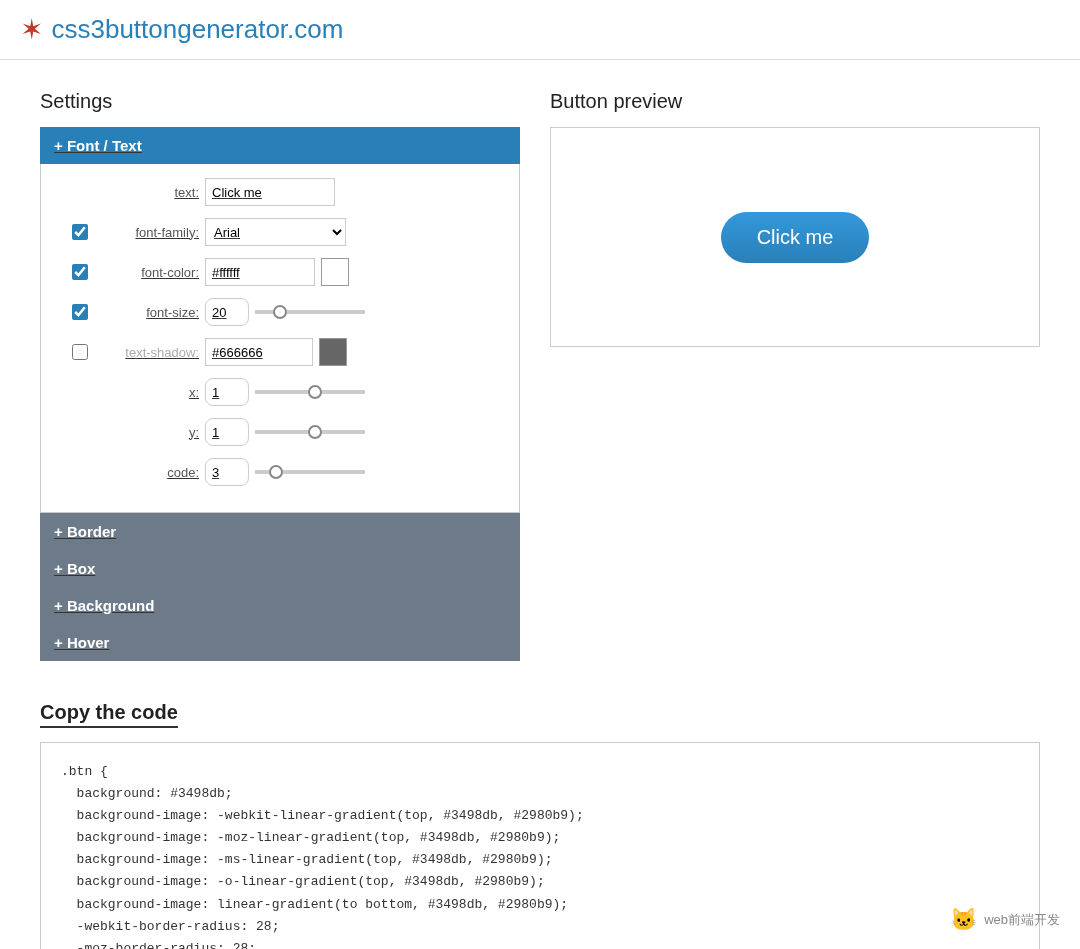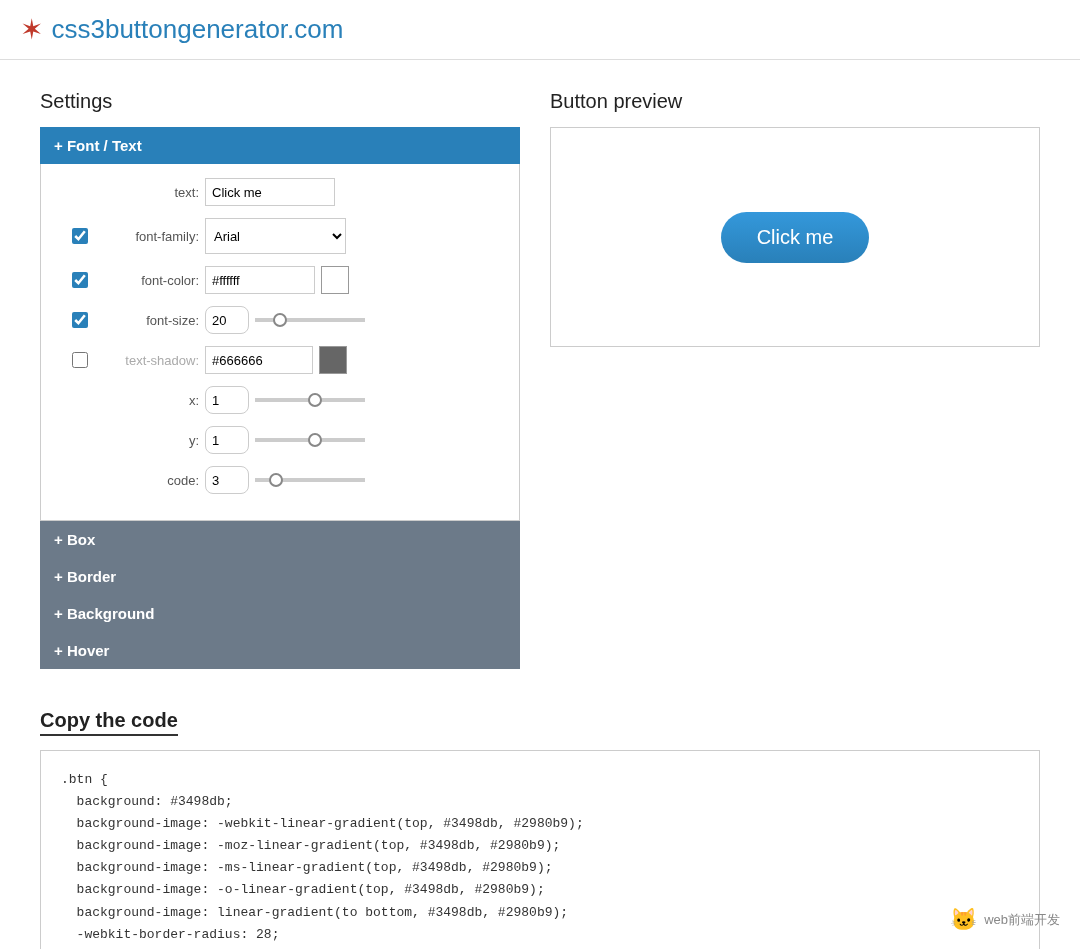--- a/index.html
+++ b/index.html
@@ -49,20 +49,21 @@
     .section-title {
       font-size: 20px;
       font-weight: normal;
       margin-bottom: 14px;
       color: #222;
     }
 
     
     .accordion-item {
       margin-bottom: 0;
+      text-decoration: underline;
     }
     .accordion-header-active {
       background: #2980b9;
       color: #fff;
       padding: 10px 14px;
       font-size: 15px;
       font-weight: bold;
       cursor: pointer;
       display: flex;
       align-items: center;
@@ -116,21 +117,21 @@
     .form-row input[type="checkbox"] {
       width: 16px;
       height: 16px;
       accent-color: #2980b9;
       cursor: pointer;
     }
     .form-row select {
       border: 1px solid #ccc;
       padding: 3px 4px;
       font-size: 13px;
-      height: 36px;
+      height: 28px;
       background: #fff;
       cursor: pointer;
     }
     .color-swatch {
       width: 28px;
       height: 28px;
       border: 1px solid #999;
       display: inline-block;
       flex-shrink: 0;
     }
@@ -314,27 +315,27 @@
           <label>code:</label>
           <input type="text" class="num-input" value="3" style="">
           <input type="range" class="range-input" min="0" max="20" value="3" style="width: 110px;">
         </div>
 
       </div>
     </div>
 
     <div class="accordion-item">
       <div class="accordion-header-inactive">
+        <span>+ Border</span>
+      </div>
+    </div>
+
+    <div class="accordion-item">
+      <div class="accordion-header-inactive">
         <span>+ Box</span>
-      </div>
-    </div>
-
-    <div class="accordion-item">
-      <div class="accordion-header-inactive">
-        <span>+ Border</span>
       </div>
     </div>
 
     <div class="accordion-item">
       <div class="accordion-header-inactive">
         <span>+ Background</span>
       </div>
     </div>
 
     <div class="accordion-item">

